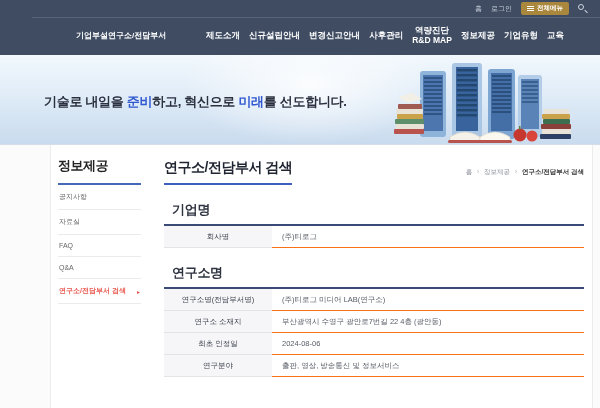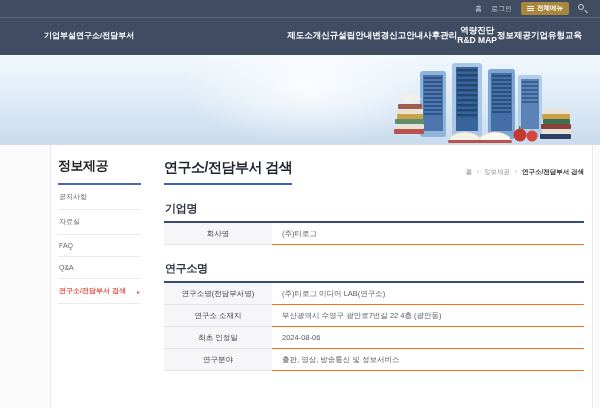--- a/index.html
+++ b/index.html
@@ -1,39 +1,39 @@
 <!DOCTYPE html>
 <html><head>
 <meta charset="utf-8">
 <style>
   * { margin:0; padding:0; box-sizing:border-box; }
   html,body { width:600px; height:408px; overflow:hidden;
     font-family:"Liberation Sans","DejaVu Sans",sans-serif;
     background:#fbfbfc; }
 
   
-  .header { position:absolute; top:0; left:0; width:600px; height:72px; background:#3f4c62; }
+  .header { position:absolute; top:0; left:0; width:600px; height:72px; background:#3f4c62;padding-left:32px; }
   .util-bar { height:18px; display:flex; align-items:center; justify-content:flex-end;
     gap:9px; padding-right:12px; border-bottom:1px solid rgba(255,255,255,0.14); }
   .util-home { color:#cdd4df; font-size:7px; cursor:pointer; }
   .util-login { color:#cdd4df; font-size:7px; cursor:pointer; }
   .allmenu-btn { background:#a9873c; color:#fff; font-size:6.5px; font-weight:bold;
     border:none; border-radius:2px; padding:2px 6px; display:flex; align-items:center; gap:3px; cursor:pointer; }
   .allmenu-btn .bars { display:inline-block; width:7px; }
   .allmenu-btn .bars i { display:block; height:1px; background:#fff; margin:1px 0; }
   .search-ic { width:10px; height:10px; position:relative; cursor:pointer; }
   .search-ic .lens { position:absolute; top:0; left:0; width:6px; height:6px;
     border:1.2px solid #cdd4df; border-radius:50%; }
   .search-ic .handle { position:absolute; width:4px; height:1.3px; background:#cdd4df;
     transform:rotate(45deg); left:5.5px; top:7px; }
 
   .main-bar { height:36px; display:flex; align-items:center; }
   .logo { margin-left:44px; color:#fff; font-size:8px; font-weight:bold; line-height:1.25; width:118px; cursor:pointer; }
-  .nav { flex:1; display:flex; align-items:center; justify-content:flex-end;
-    margin-left:12px; margin-right:18px; }
+  .nav { flex:1; display:flex; align-items:center; justify-content:space-between;
+    margin-left:12px; margin-right:36px; }
   .nav-item { color:#fff; font-size:8.5px; font-weight:bold; text-align:center; line-height:1.15; cursor:pointer; white-space:nowrap; }
 
   
   .hero { position:absolute; top:55px; left:0; width:600px; height:90px;
     background:linear-gradient(180deg,#f2f8fd 0%,#dcE9f6 55%,#c9dbee 100%);
     border-bottom:1px solid #d5dde6; overflow:hidden; }
   .hero-glow { position:absolute; left:180px; top:-30px; width:260px; height:120px;
     background:radial-gradient(ellipse at center, rgba(255,255,255,0.85), rgba(255,255,255,0) 70%); }
   .hero-text { position:absolute; left:44px; top:38px; font-size:13px; font-weight:bold; color:#2c3140; letter-spacing:-0.3px; }
   .hero-text .hl { color:#2f57cf; }
@@ -53,21 +53,21 @@
   .sb-item.active .arr { display:inline; }
 
   .main { flex:1; padding:14px 8px 0 15px; position:relative; }
   .title-row { display:flex; align-items:flex-end; justify-content:space-between; }
   .page-title { font-size:14px; font-weight:bold; color:#1f2430; letter-spacing:-0.5px;
     padding-bottom:6px; border-bottom:2px solid #3c5fc0; }
   .crumbs { font-size:6.5px; color:#8a8f99; padding-bottom:8px; white-space:nowrap; }
   .crumbs .sep { margin:0 3px; color:#aab0b9; }
   .crumbs .last { color:#333; font-weight:bold; }
 
-  .sec-title { font-size:11px; font-weight:bold; color:#2e3340; margin:16px 1px 5px; letter-spacing:-0.3px; }
+  .sec-title { font-size:13px; font-weight:bold; color:#2e3340; margin:16px 8px 5px; letter-spacing:-0.3px; }
   table.info { width:100%; border-collapse:collapse; border-top:2px solid #3a4a77; }
   table.info th { width:108px; background:#f6f6f8; font-size:7.5px; font-weight:normal; color:#3a3f4a;
     text-align:center; padding:5.5px 4px; border-bottom:1px solid #e4e4e6; }
   table.info td { font-size:7.5px; color:#555a63; text-align:left; padding:5.5px 10px;
     border-bottom:1px solid #f97316; }
 </style>
 </head>
 <body>
 
 <div class="header">
@@ -102,20 +102,23 @@
       </span>
       <span class="nav-item">정보제공</span>
       <span class="nav-item">기업유형</span>
       <span class="nav-item">교육</span>
     </div>
   </div>
 </div>
 
 <div class="hero">
   <div class="hero-glow"></div>
+  <div class="hero-text">
+    <span>기술로 내일을 </span><span class="hl">준비</span><span>하고, 혁신으로 </span><span class="hl">미래</span><span>를 선도합니다.</span>
+  </div>
   <svg class="hero-art" width="180" height="88" viewBox="0 0 180 88">
 
     <g>
       <rect x="28" y="14" width="26" height="66" rx="3" fill="#8fb4da"></rect>
       <rect x="31" y="18" width="20" height="56" fill="#4c76ad"></rect>
       <g fill="#2f5586">
         <rect x="32" y="20" width="18" height="2"></rect>
           <rect x="32" y="24" width="18" height="2"></rect>
         <rect x="32" y="28" width="18" height="2"></rect>
           <rect x="32" y="32" width="18" height="2"></rect>

